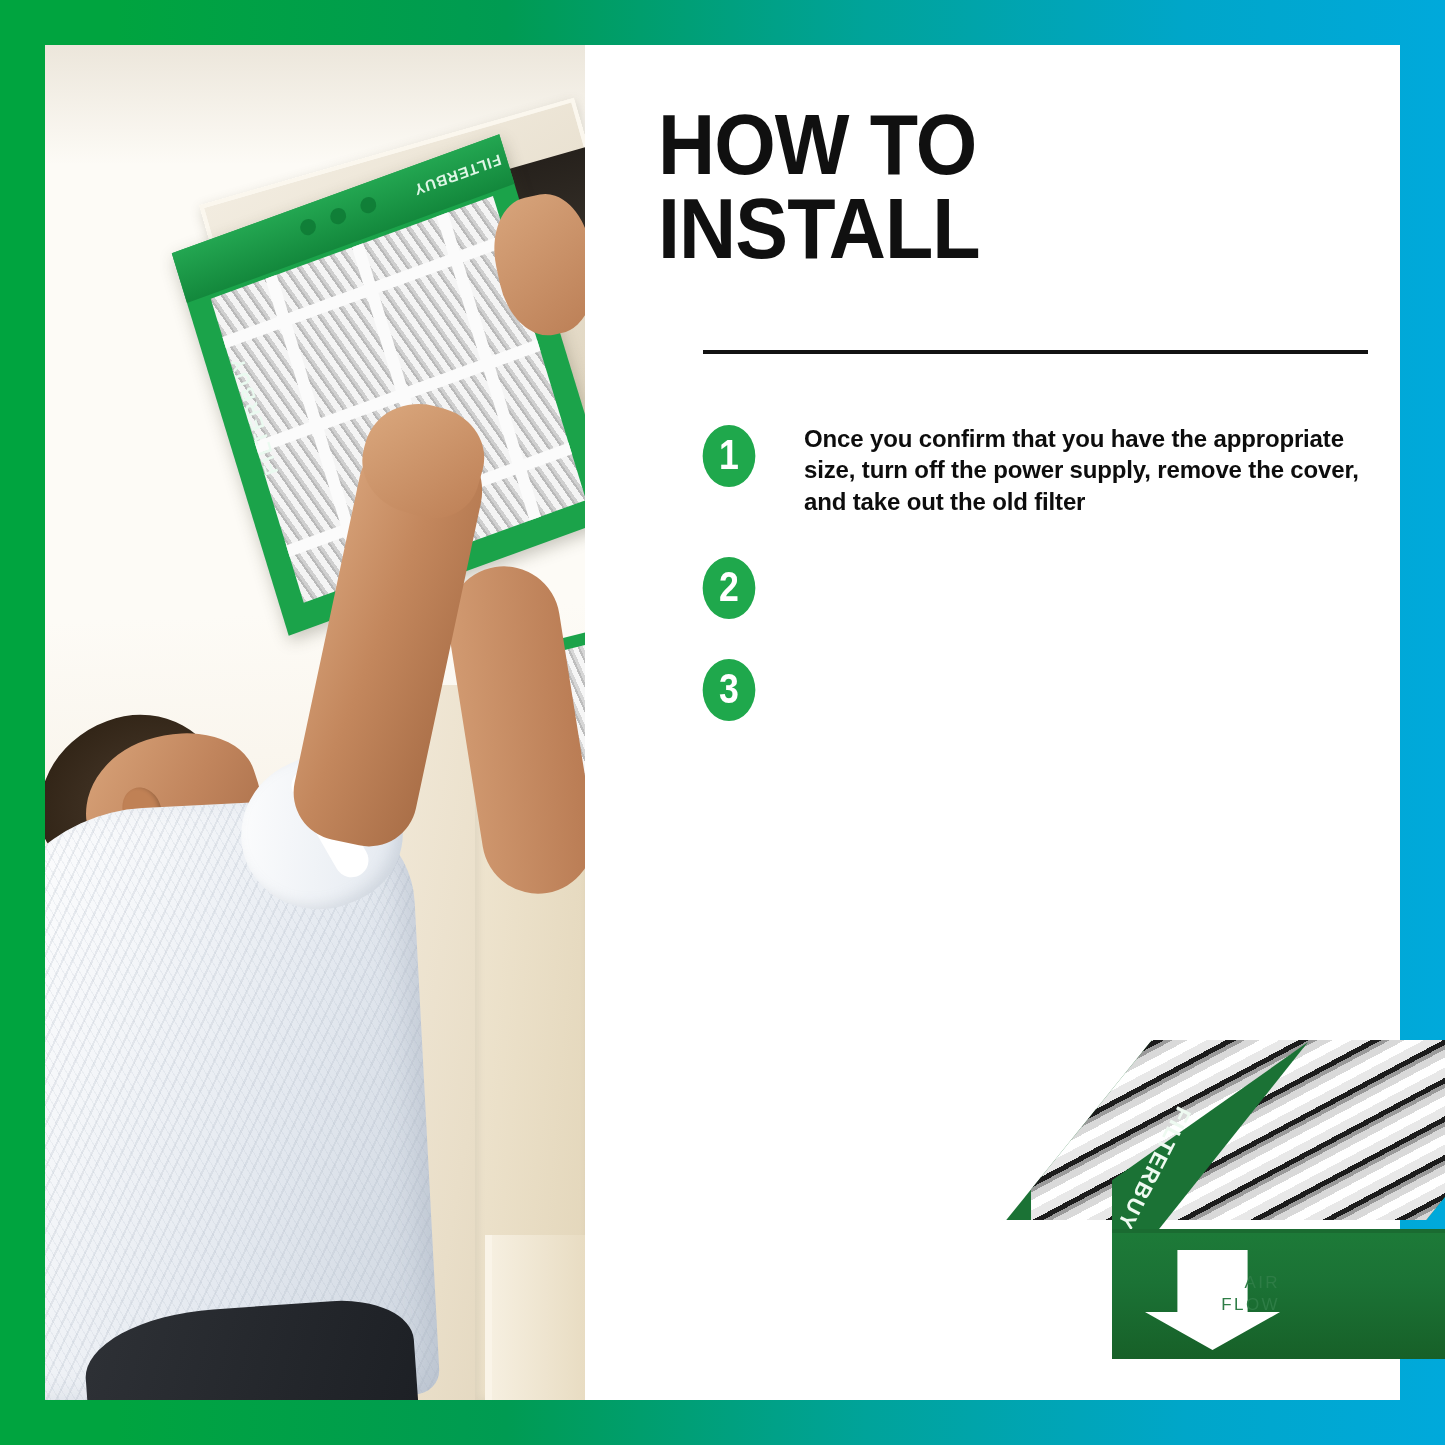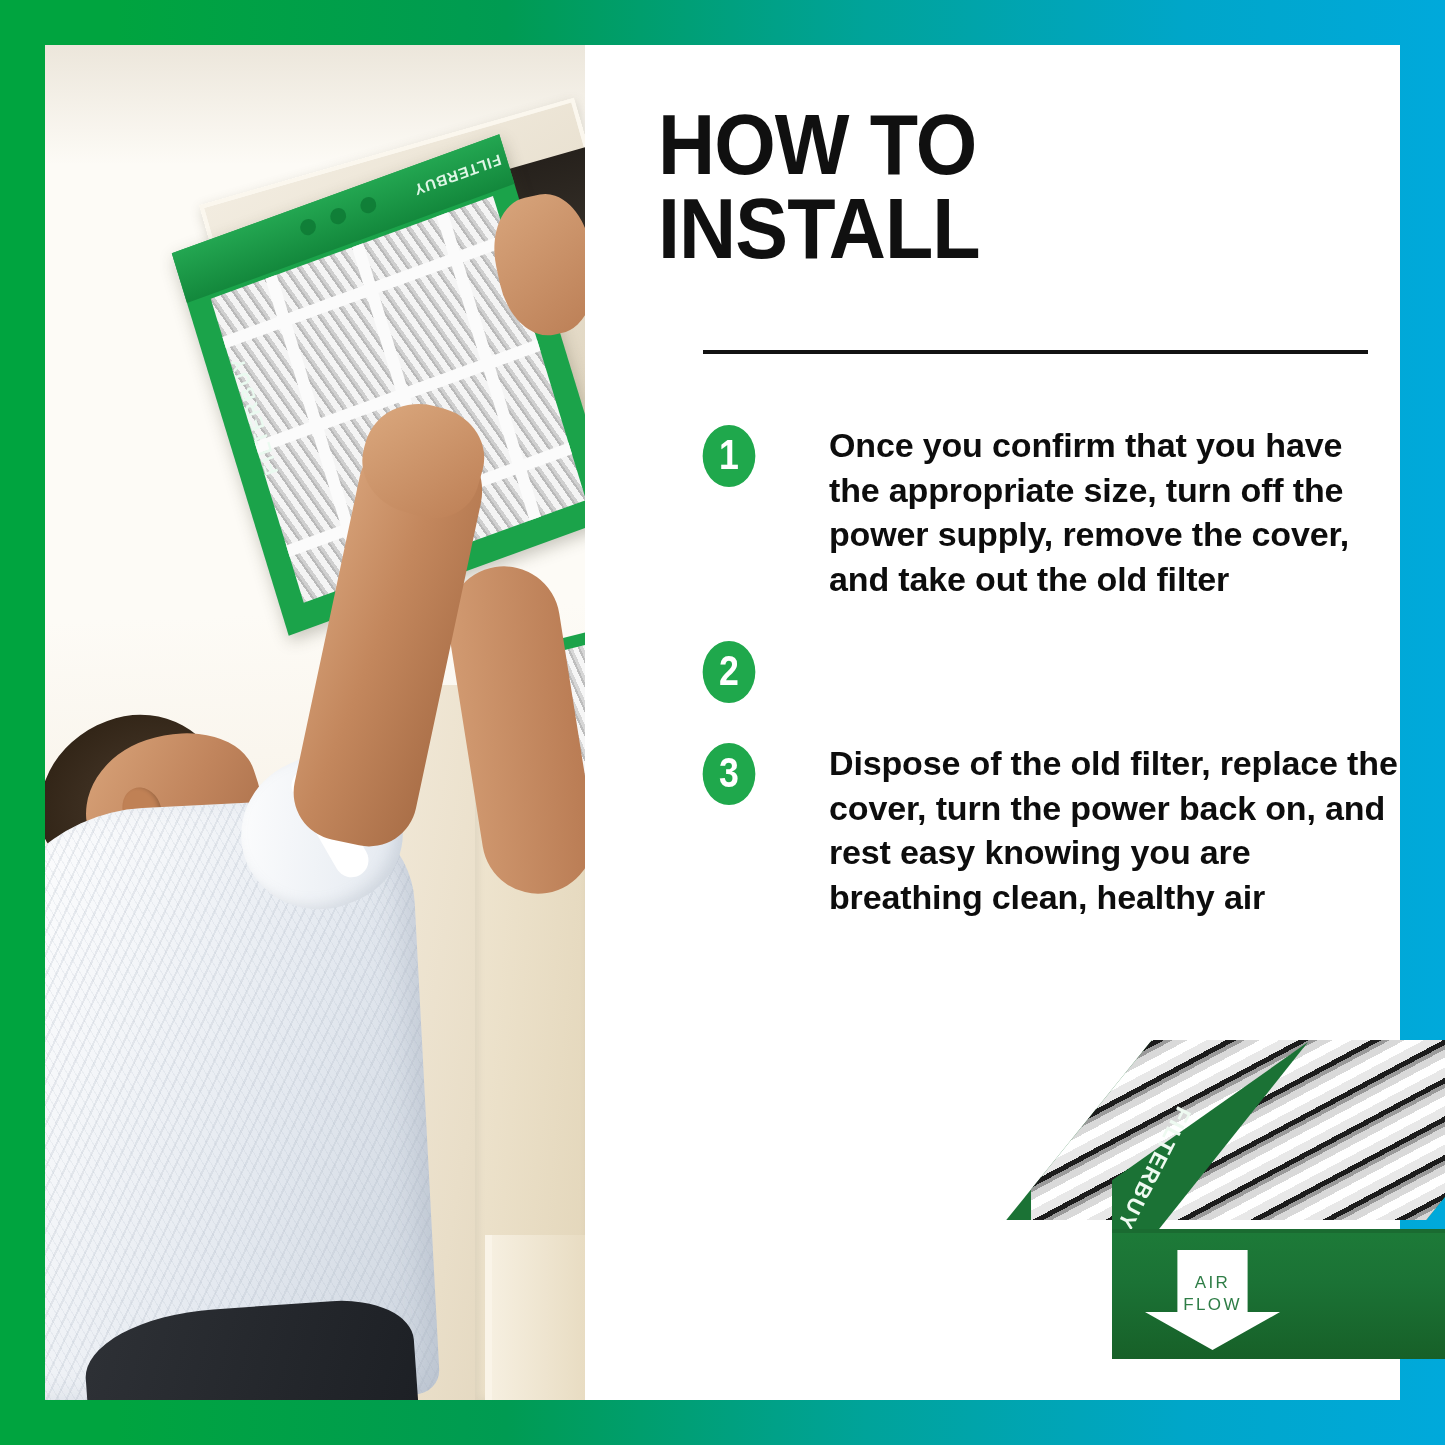--- a/index.html
+++ b/index.html
@@ -271,25 +271,25 @@
     font-weight:bold;
     font-size:42px;
     line-height:60px;
     text-align:center;
     font-family:"Liberation Sans", sans-serif;
     transform: scaleX(.85);
     transform-origin:center;
     margin-top:2px;
   }
   .step-text {
-    margin-left: 69px;
+    margin-left: 44px;
     width: 585px;
     font-family:"Liberation Sans", sans-serif;
     font-weight:bold;
-    font-size:34px;
+    font-size:24px;
     line-height:1.31;
     color:#0d0d0d;
     letter-spacing:-0.15px;
   }
 
   
   #product {
     position:absolute;
     left: 1060px; top: 1018px;
     width: 385px; height: 340px;
@@ -354,21 +354,21 @@
     width: 135px; height: 100px;
   }
   .pr-arrow .head {
     position:absolute; inset:0;
     background:#ffffff;
     clip-path: polygon(24% 0, 76% 0, 76% 62%, 100% 62%, 50% 100%, 0 62%, 24% 62%);
   }
   .pr-arrow .txt {
     position:absolute;
     left:0; top:22px; width:135px;
-    text-align:center;
+    text-align:right;
     color:#2e7d46;
     font-family:"Liberation Sans", sans-serif;
     font-size:17px;
     font-weight:normal;
     letter-spacing:2.4px;
     line-height:1.32;
   }
   .pr-arrow .txt span { display:block; }
 </style>
 </head>
@@ -443,21 +443,20 @@
           <div class="badge">1</div>
           <div class="step-text">Once you confirm that you have the appropriate size, turn off the power supply, remove the cover, and take out the old filter</div>
         </div>
 
         <div class="step">
           <div class="badge">2</div>
         </div>
 
         <div class="step">
           <div class="badge">3</div>
-          <div class="step-text">Dispose of the old filter, replace the cover, turn the power back on, and rest easy knowing you are breathing clean, healthy air</div>
         </div>
 
       </div>
     </div>
   </div>
 
   <div id="product">
     <div class="pr-pleats">
       <div class="inner"></div>
     </div>

